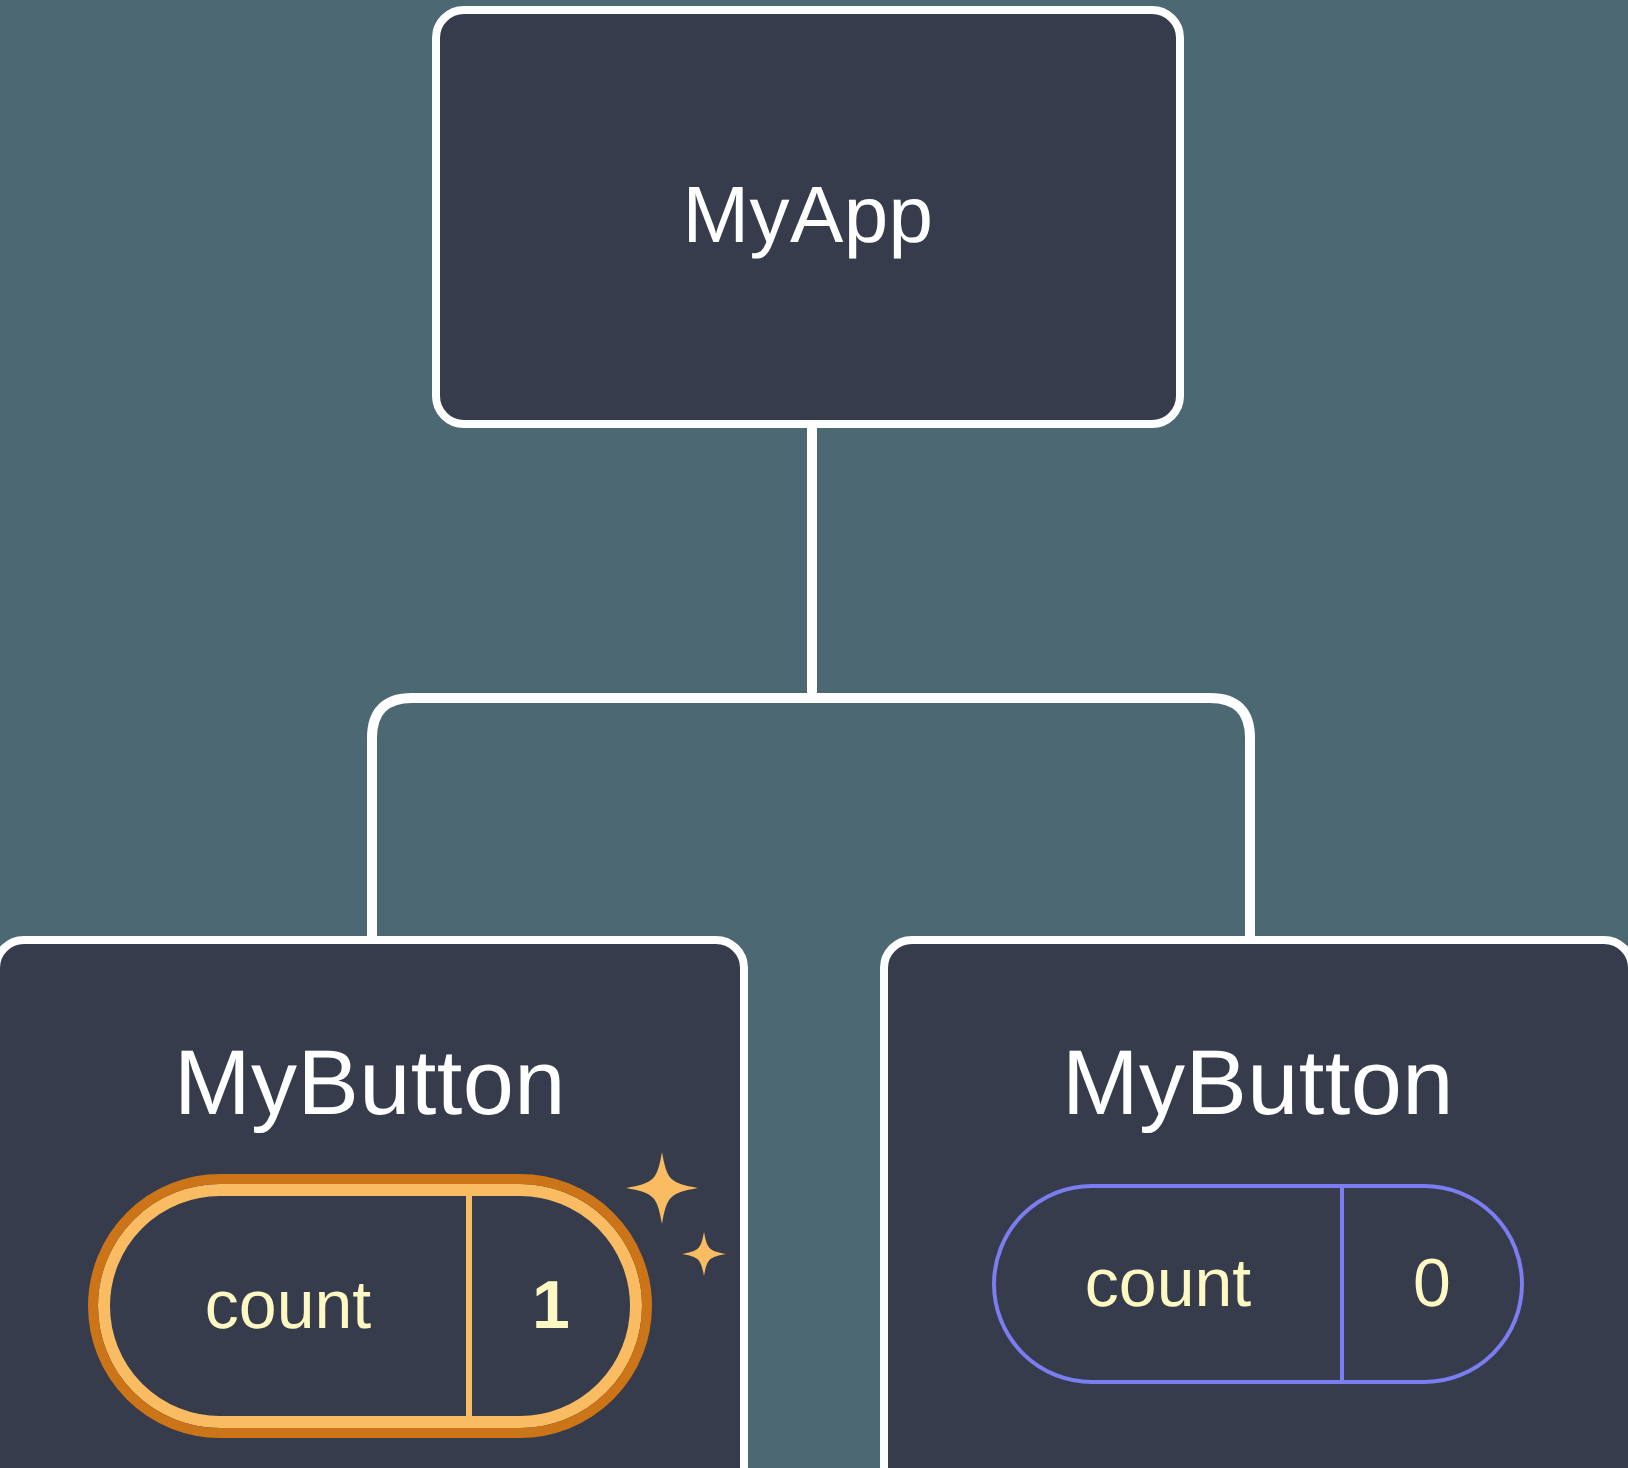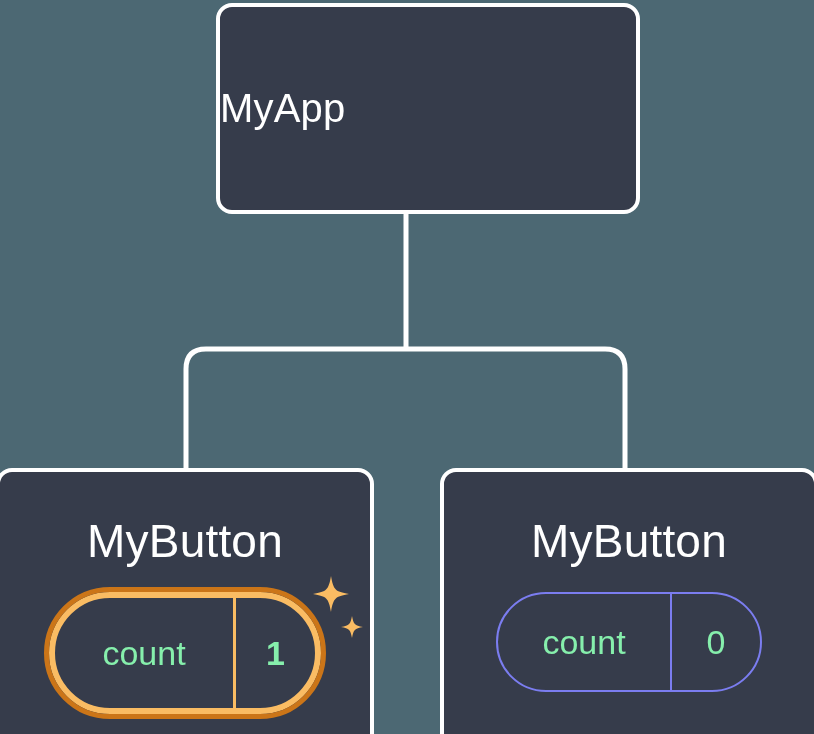--- a/index.html
+++ b/index.html
@@ -32,25 +32,25 @@
     position: absolute;
     box-sizing: border-box;
     background: #363c4b;
     border: 4px solid #ffffff;
     border-radius: 16px;
     z-index: 2;
   }
   #node-myapp {
     left: 216px;
     top: 3px;
-    width: 424px;
+    width: 376px;
     height: 211px;
     display: flex;
     align-items: center;
-    justify-content: flex-start;
+    justify-content: center;
   }
   #node-mybutton-left {
     left: -4px;
     top: 468px;
     width: 378px;
     height: 282px;
   }
   #node-mybutton-right {
     left: 440px;
     top: 468px;
@@ -101,21 +101,21 @@
   }
   .pill.plain {
     border: 2px solid #7b7df0;
     width: 266px;
     height: 100px;
   }
   .pill-cell {
     display: flex;
     align-items: center;
     justify-content: center;
-    color: #86efac;
+    color: #fef9c3;
     white-space: nowrap;
   }
   .pill.highlight .pill-cell-key {
     flex: 0 0 178px;
     font-size: 34px;
     font-weight: 400;
     border-right: 3px solid #fabc63;
   }
   .pill.highlight .pill-cell-val {
     flex: 1 1 auto;

